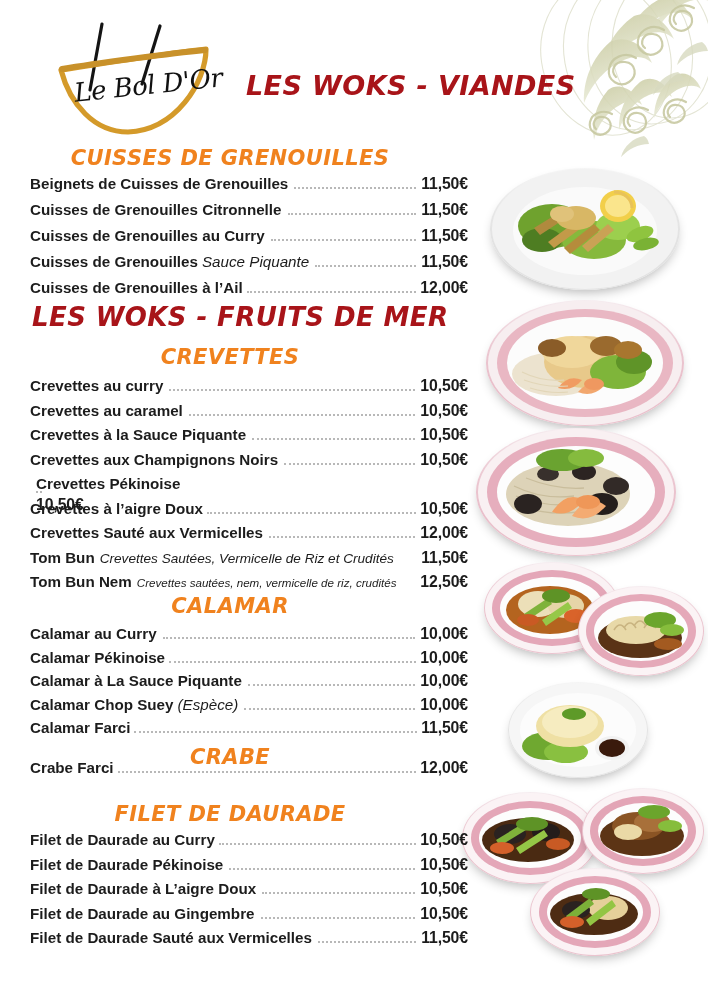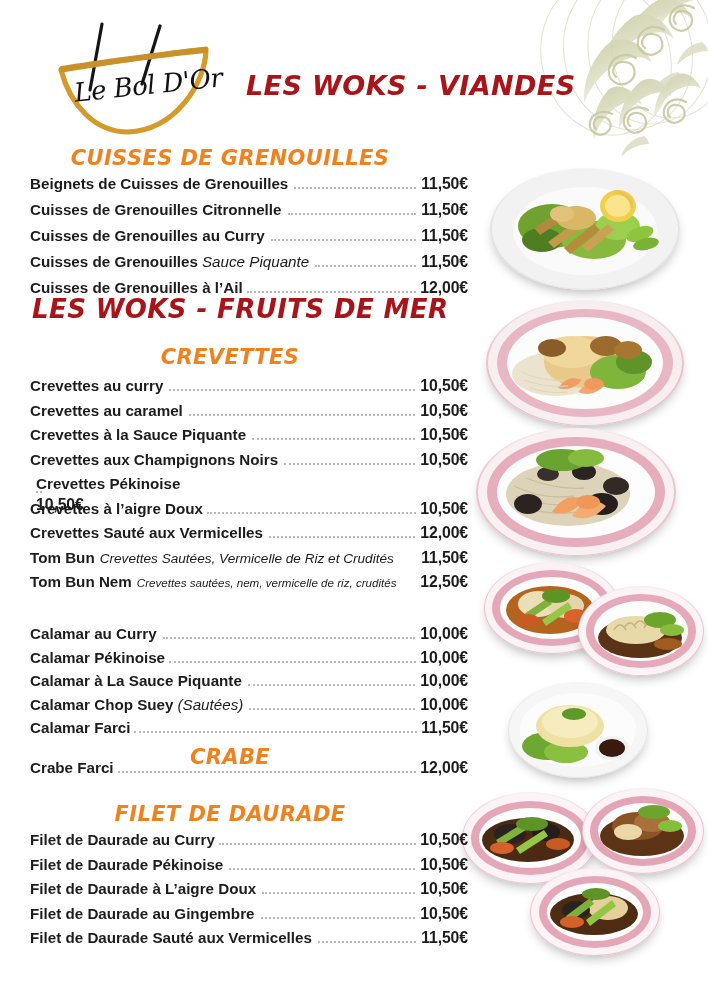--- a/index.html
+++ b/index.html
@@ -428,21 +428,21 @@
       <span class="leader"></span>
       <span class="pr">11,50€</span>
     </div>
     <div class="row tight" style="height:26px;">
       <span class="nm">Cuisses de Grenouilles à l’Ail</span>
       <span class="leader"></span>
       <span class="pr">12,00€</span>
     </div>
   </div>
 
-  <div class="section-red display" style="left:32px; top:294px;">LES WOKS -  FRUITS DE MER</div>
+  <div class="section-red display" style="left:32px; top:302px;">LES WOKS -  FRUITS DE MER</div>
 
   <div class="section-orange display" style="top:345px;">CREVETTES</div>
 
   <div class="menu-list" style="top:378px;">
     <div class="row" style="height:24.5px;">
       <span class="nm">Crevettes au curry</span>
       <span class="leader"></span>
       <span class="pr">10,50€</span>
     </div>
     <div class="row" style="height:24.5px;">
@@ -482,40 +482,41 @@
       <span class="pr">11,50€</span>
     </div>
     <div class="row" style="height:24.5px;">
       <span class="nm">Tom Bun Nem</span>
       <span class="desc d-sm">Crevettes sautées, nem, vermicelle de riz, crudités</span>
       <span class="leader" style="border-bottom:none;"></span>
       <span class="pr">12,50€</span>
     </div>
   </div>
 
+  <div class="section-orange display" style="top:594px;">CALAMAR</div>
 
   <div class="menu-list" style="top:626px;">
     <div class="row" style="height:23.5px;">
       <span class="nm">Calamar au Curry</span>
       <span class="leader"></span>
       <span class="pr">10,00€</span>
     </div>
     <div class="row tight" style="height:23.5px;">
       <span class="nm">Calamar Pékinoise</span>
       <span class="leader"></span>
       <span class="pr">10,00€</span>
     </div>
     <div class="row" style="height:23.5px;">
       <span class="nm">Calamar à La Sauce Piquante</span>
       <span class="leader"></span>
       <span class="pr">10,00€</span>
     </div>
     <div class="row" style="height:23.5px;">
       <span class="nm">Calamar Chop Suey</span>
-      <span class="desc d-inline">(Sautées)</span>
+      <span class="desc d-inline">(Espèce)</span>
       <span class="leader"></span>
       <span class="pr">10,00€</span>
     </div>
     <div class="row tight" style="height:23.5px;">
       <span class="nm">Calamar Farci</span>
       <span class="leader"></span>
       <span class="pr">11,50€</span>
     </div>
   </div>
 

